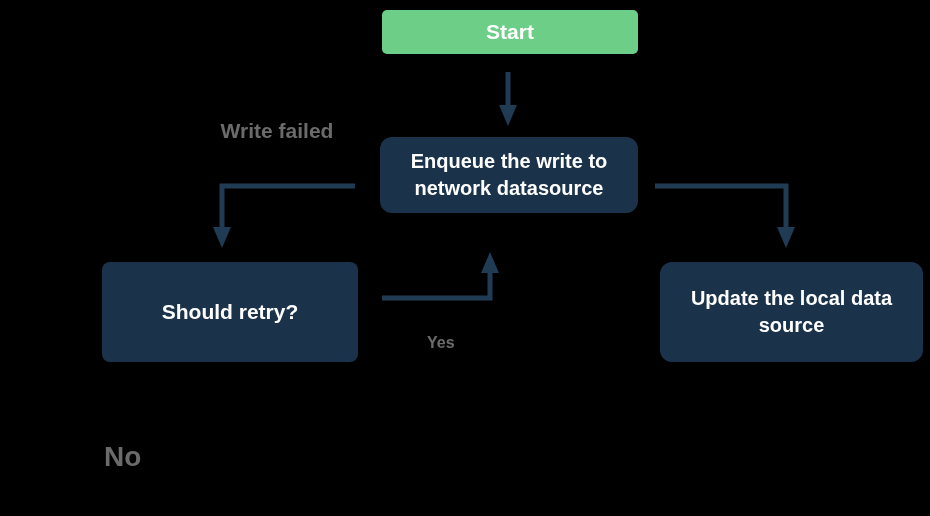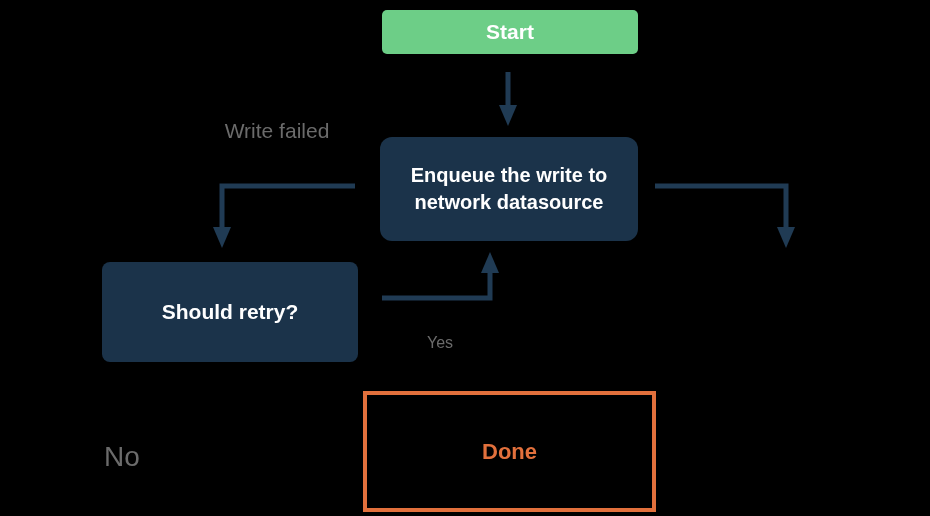--- a/index.html
+++ b/index.html
@@ -51,21 +51,21 @@
   }
   .node-start {
     left: 382px; top: 10px;
     width: 256px; height: 44px;
     background: var(--color-start-fill, #6DCE87);
     border-radius: 5px;
     font-size: 21px;
   }
   .node-enqueue {
     left: 380px; top: 137px;
-    width: 258px; height: 104px;
+    width: 258px; height: 76px;
     background: var(--color-node-fill, #1B334A);
     border-radius: 12px;
     font-size: 20px;
     line-height: 27px;
     padding: 0 12px;
   }
   .node-should-retry {
     left: 102px; top: 262px;
     width: 256px; height: 100px;
     background: var(--color-node-fill, #1B334A);
@@ -86,21 +86,21 @@
     width: 293px; height: 121px;
     background: transparent;
     border: 4px solid var(--color-done-accent, #E2703C);
     color: var(--color-done-accent, #E2703C);
     font-size: 22px;
   }
 
   .edge-label {
     position: absolute;
     color: var(--color-label-gray, #6B6B6B);
-    font-weight: normal;
+    font-weight: bold;
     text-align: center;
   }
   .label-write-failed {
     left: 217px; top: 116px;
     width: 120px;
     font-size: 21px;
     line-height: 30px;
   }
   .label-write-succeeded {
     left: 687px; top: 113px;
@@ -152,24 +152,24 @@
   </div>
 
   <div class="node node-enqueue">
     <span>Enqueue the write to network datasource</span>
   </div>
 
   <div class="node node-should-retry">
     <span>Should retry?</span>
   </div>
 
+  <div class="node node-update-local">
+    <span>Update the local data source</span>
+  </div>
 
-  <div class="node node-done">
-    <span>Done</span>
-  </div>
 
   <div class="edge-label label-write-failed">Write failed</div>
 
 
   <div class="edge-label label-yes">Yes</div>
 
   <div class="edge-label label-no">No</div>
 
 </div>
 

